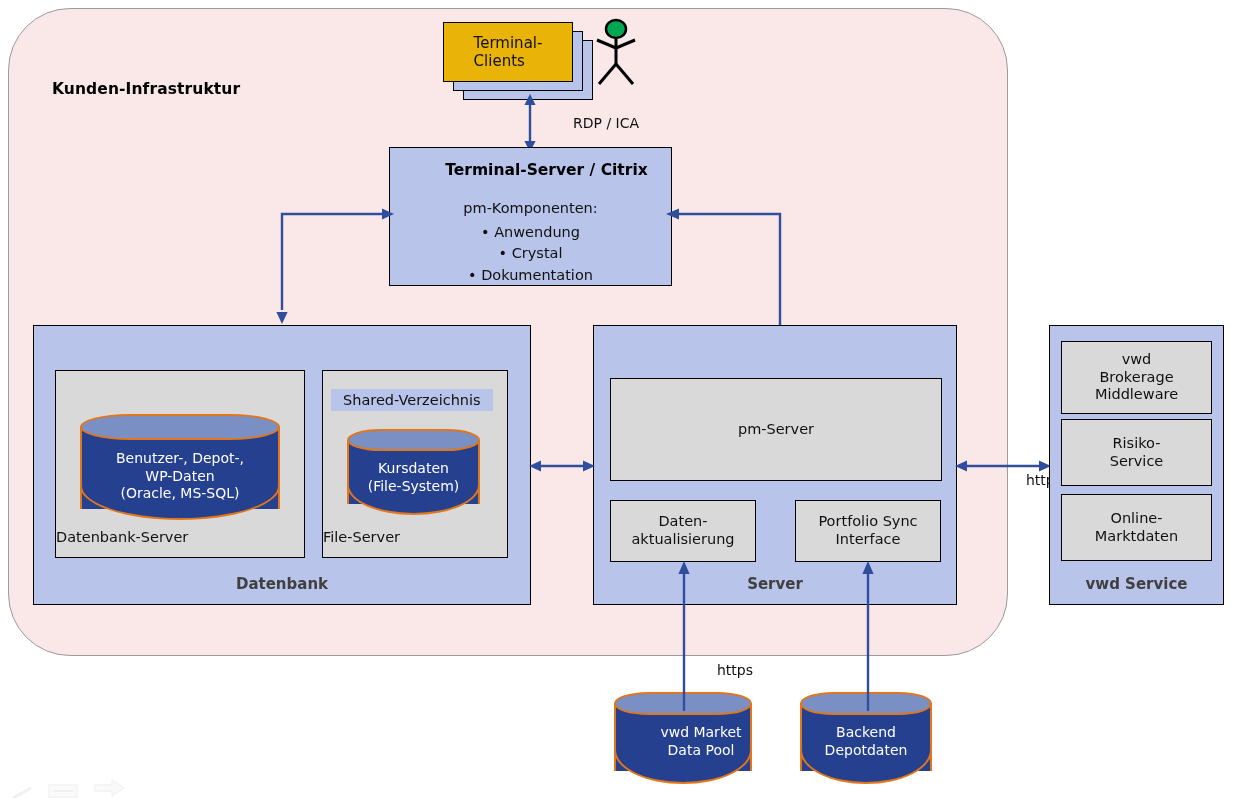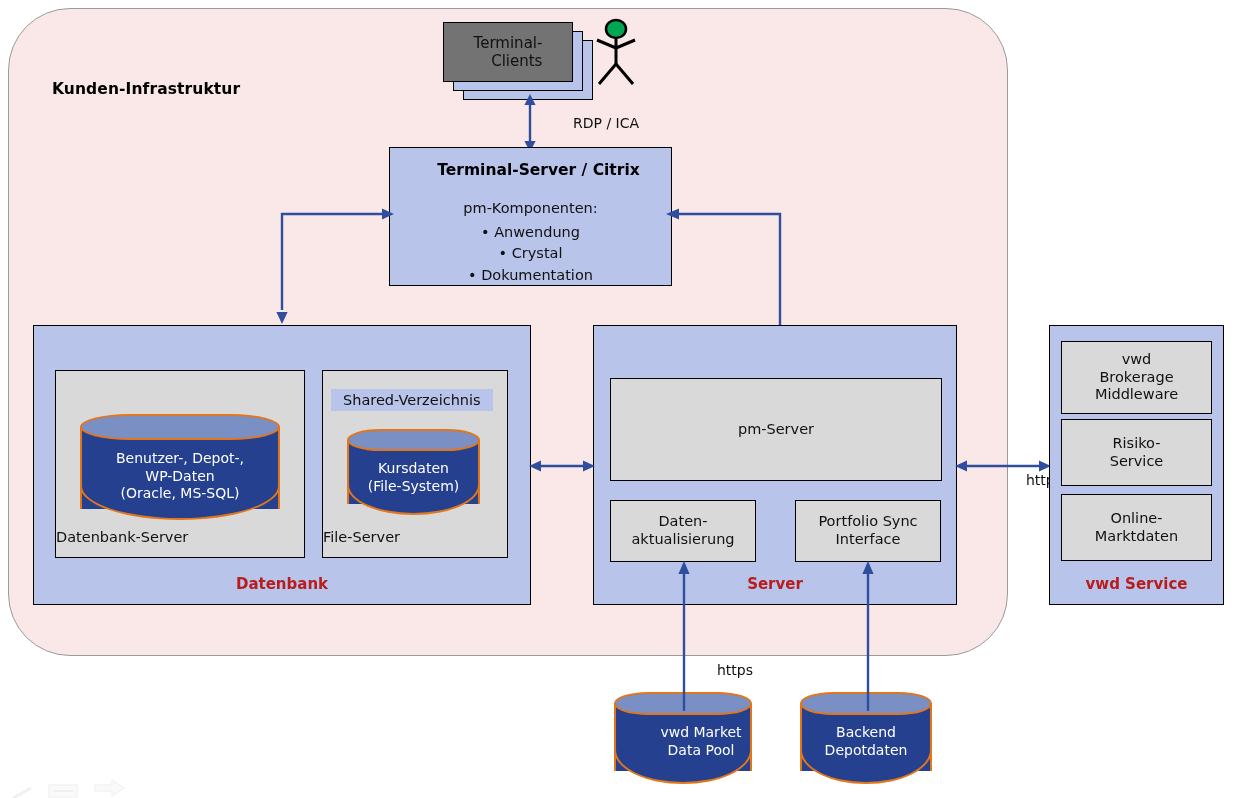--- a/index.html
+++ b/index.html
@@ -54,63 +54,63 @@
     font-size:14.5px;
     color:#111;
     line-height:1.22;
   }
   .panel-caption{
     position:absolute;
     width:100%;
     text-align:center;
     font-size:15px;
     font-weight:bold;
-    color:#b91c1c;
+    color:#404040;
   }
   .grey-caption{
     position:absolute;
     width:100%;
     text-align:left;
     font-size:14.5px;
     color:#111;
   }
 
   
   .tc-shadow{
     position:absolute;
     background:#b8c4ea;
     border:1px solid #000;
     box-sizing:border-box;
   }
   .tc-front{
     position:absolute;
-    background:#737373;
+    background:#eab308;
     border:1px solid #000;
     box-sizing:border-box;
     display:flex;
     align-items:center;
     justify-content:center;
-    text-align:right;
+    text-align:left;
     font-size:15px;
     color:#111;
     line-height:1.22;
   }
 
   
   .ts-box{
     position:absolute;
     left:389px; top:147px;
     width:283px; height:139px;
     background:#b8c4ea;
     border:1px solid #000;
     box-sizing:border-box;
   }
   .ts-title{
     position:absolute;
-    top:13px; left:8px; width:100%;
+    top:13px; left:16px; width:100%;
     text-align:center;
     font-size:15.5px;
     font-weight:bold;
     color:#000;
   }
   .ts-sub{
     position:absolute;
     top:52px; left:0; width:100%;
     text-align:center;
     font-size:14.5px;

